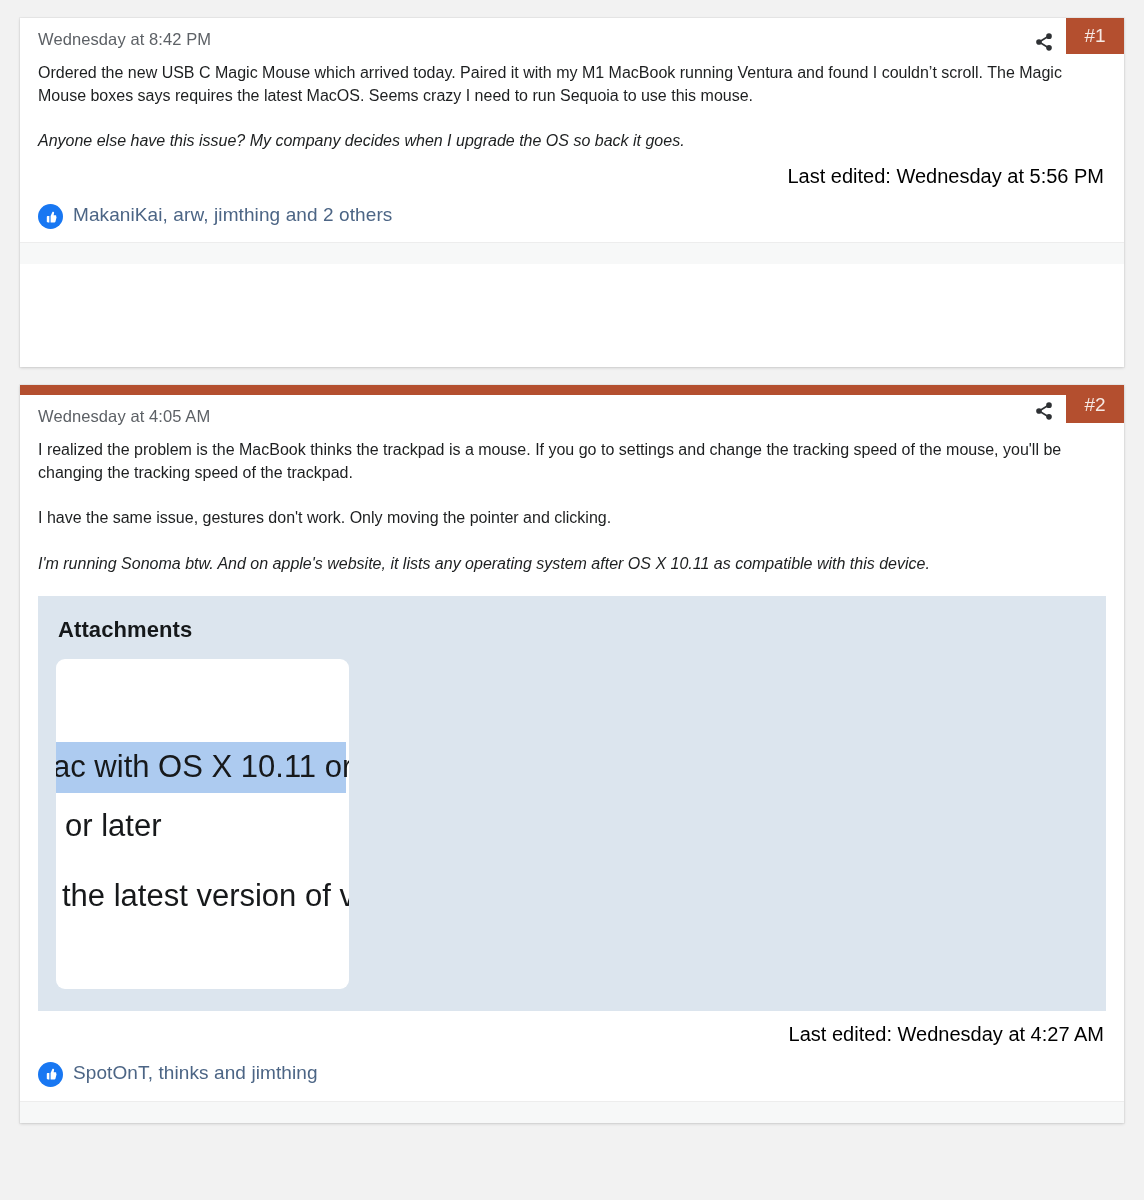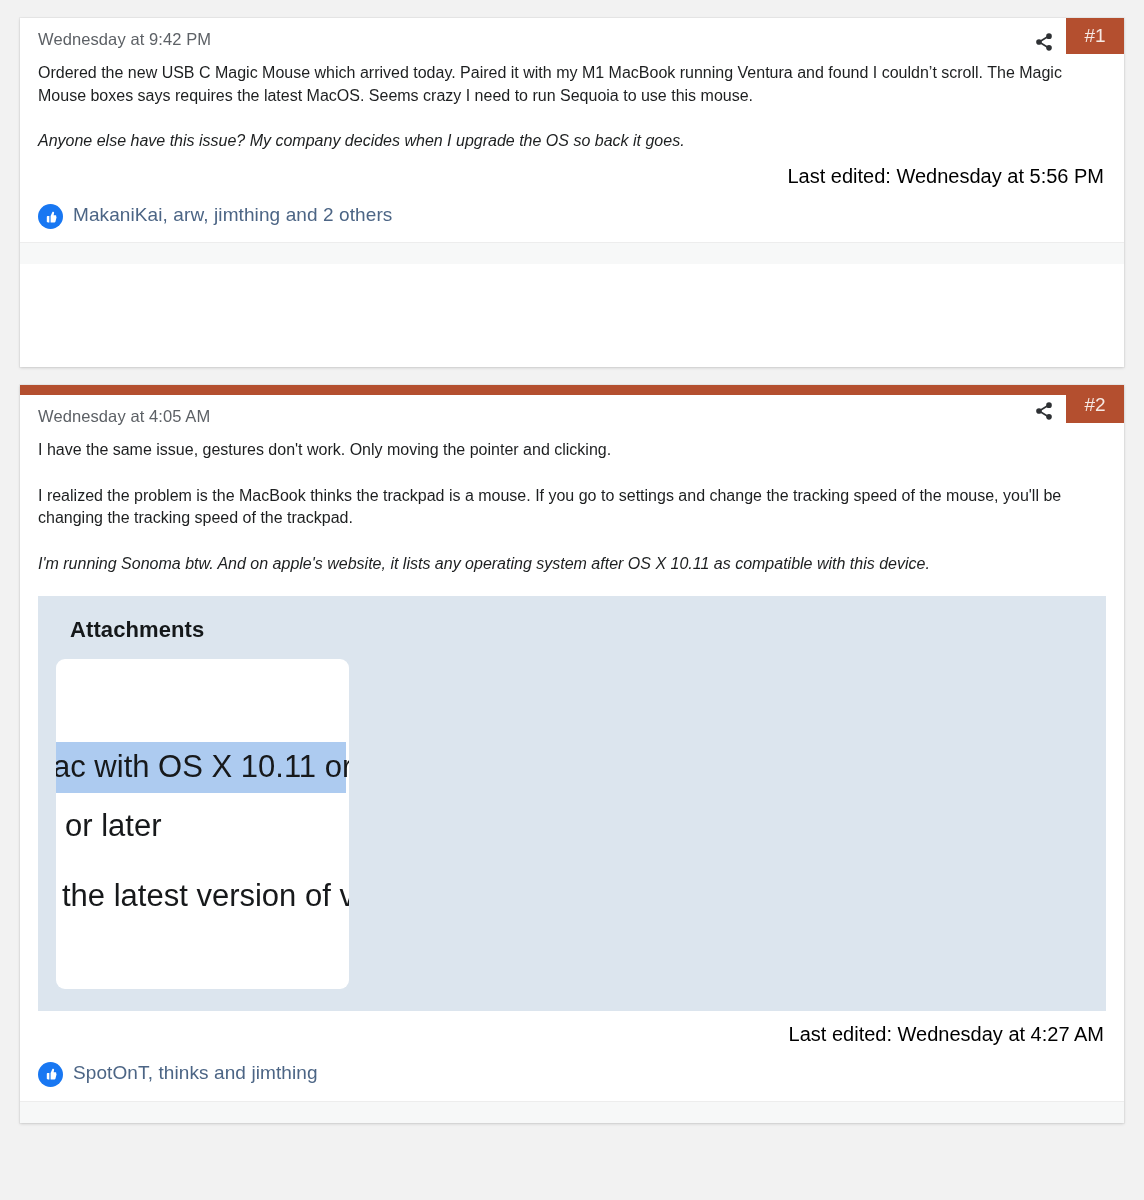--- a/index.html
+++ b/index.html
@@ -101,21 +101,21 @@
   
   .attachments {
     background: #dce5ee;
     margin-top: 20px;
     padding: 18px 18px 22px 18px;
   }
   .attachments-title {
     font-size: 22px;
     font-weight: bold;
     color: #15181a;
-    margin: 3px 0 16px 14px;
+    margin: 3px 0 16px 2px;
     letter-spacing: .1px;
   }
   .attachment-thumb {
     width: 293px;
     height: 330px;
     background: #ffffff;
     border-radius: 9px;
     overflow: hidden;
     position: relative;
     cursor: pointer;
@@ -187,21 +187,21 @@
 </style>
 </head>
 <body>
 
 <div class="page">
 
   <article class="post post--first">
     <div class="post-inner">
 
       <div class="post-head">
-        <div class="post-date">Wednesday at 9:42 PM</div>
+        <div class="post-date">Wednesday at 8:42 PM</div>
         <div class="post-tools">
           <div class="share-btn">
             <svg width="20" height="20" viewBox="0 0 24 24" fill="none" stroke="#2e3134" stroke-width="2" stroke-linecap="round" stroke-linejoin="round">
               <circle cx="18" cy="5" r="2.4" fill="#2e3134"></circle>
               <circle cx="6" cy="12" r="2.4" fill="#2e3134"></circle>
               <circle cx="18" cy="19" r="2.4" fill="#2e3134"></circle>
               <line x1="8.1" y1="10.9" x2="15.9" y2="6.1"></line>
               <line x1="8.1" y1="13.1" x2="15.9" y2="17.9"></line>
             </svg>
           </div>
@@ -243,22 +243,22 @@
               <circle cx="18" cy="19" r="2.4" fill="#2e3134"></circle>
               <line x1="8.1" y1="10.9" x2="15.9" y2="6.1"></line>
               <line x1="8.1" y1="13.1" x2="15.9" y2="17.9"></line>
             </svg>
           </div>
           <div class="post-number">#2</div>
         </div>
       </div>
 
       <div class="post-body">
+        <p>I realized the problem is the MacBook thinks the trackpad is a mouse. If you go to settings and change the tracking speed of the mouse, you'll be changing the tracking speed of the trackpad.</p>
         <p>I have the same issue, gestures don't work. Only moving the pointer and clicking.</p>
-        <p>I realized the problem is the MacBook thinks the trackpad is a mouse. If you go to settings and change the tracking speed of the mouse, you'll be changing the tracking speed of the trackpad.</p>
         <p>I'm running Sonoma btw. And on apple's website, it lists any operating system after OS X 10.11 as compatible with this device.</p>
       </div>
 
       <div class="attachments">
         <div class="attachments-title">Attachments</div>
         <div class="attachment-thumb">
           <div class="thumb-lines">
             <div class="thumb-line thumb-line--hl">ac with OS X 10.11 or</div>
             <div class="thumb-line thumb-line--b">or later</div>
             <div class="thumb-line thumb-line--c">the latest version of v</div>

